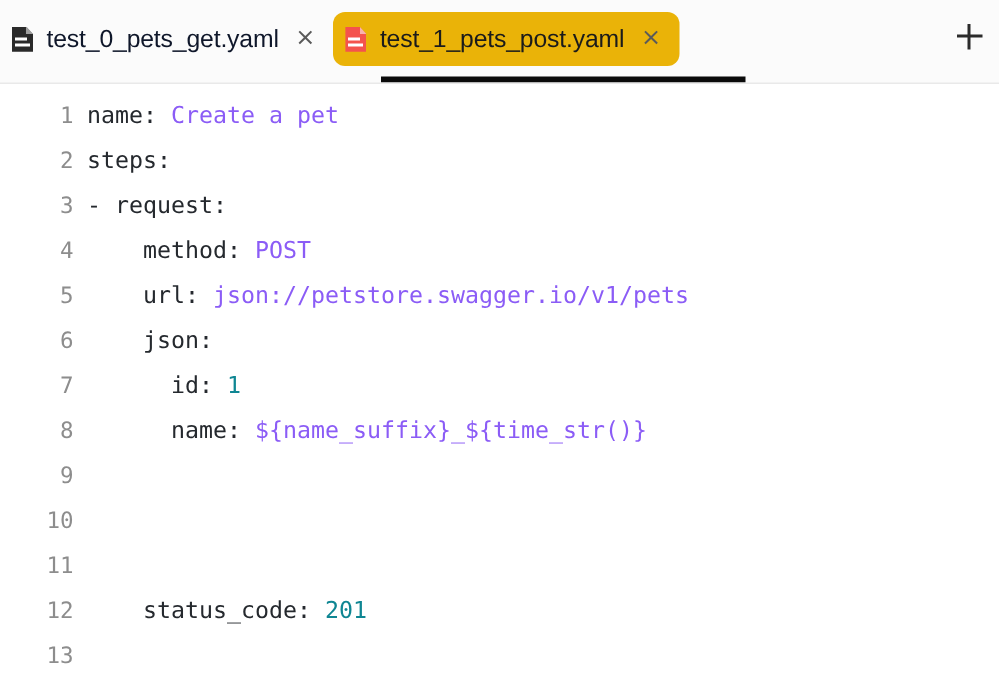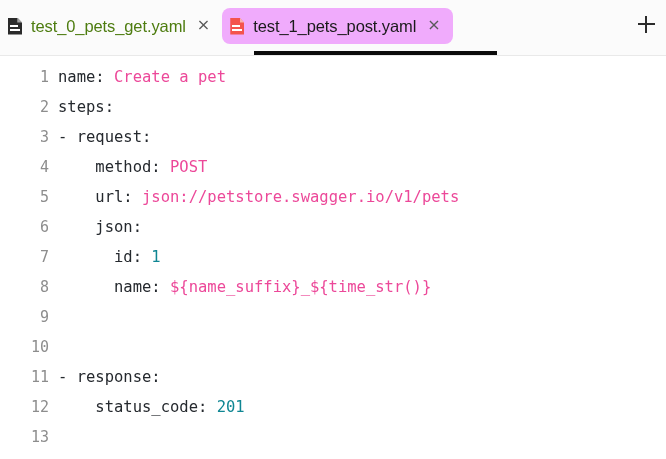--- a/index.html
+++ b/index.html
@@ -42,25 +42,25 @@
     gap: 9px;
     height: 36px;
     padding: 0 10px 0 8px;
     border-radius: 8px;
     white-space: nowrap;
     flex: 0 0 auto;
     cursor: pointer;
     box-sizing: border-box;
   }
   .tab.active {
-    background: #f0abfc;
+    background: #eab308;
   }
   .tab .tab-label {
     font-size: 16.5px;
-    color: #4d7c0f;
+    color: #0f172a;
     letter-spacing: -0.1px;
   }
   .tab.active .tab-label {
     color: #1b1b1b;
   }
   .tab-close {
     font-size: 16px;
     line-height: 1;
     color: #5a5a5a;
     padding: 0 2px 2px 2px;
@@ -164,21 +164,21 @@
     box-sizing: border-box;
     color: #8d8d8d;
     font-family: "DejaVu Sans Mono", "Liberation Mono", monospace;
     font-size: 15px;
     user-select: none;
   }
   .code {
     white-space: pre;
     color: #25292e;
   }
-  .tok-str  { color: #ec4899; }
+  .tok-str  { color: #8b5cf6; }
   .tok-num  { color: #0f8693; }
 </style>
 </head>
 <body>
 
 <div class="tabbar">
   <div class="tabstrip">
 
     <div class="tab">
       <span class="file-icon">
@@ -250,21 +250,20 @@
         <span class="code"><span>      name: </span><span class="tok-str">${name_suffix}_${time_str()}</span></span>
       </div>
       <div class="code-line">
         <span class="gutter">9</span>
       </div>
       <div class="code-line">
         <span class="gutter">10</span>
       </div>
       <div class="code-line">
         <span class="gutter">11</span>
-        <span class="code"><span>- response:</span></span>
       </div>
       <div class="code-line">
         <span class="gutter">12</span>
         <span class="code"><span>    status_code: </span><span class="tok-num">201</span></span>
       </div>
       <div class="code-line">
         <span class="gutter">13</span>
         <span class="code"></span>
       </div>
     </div>

